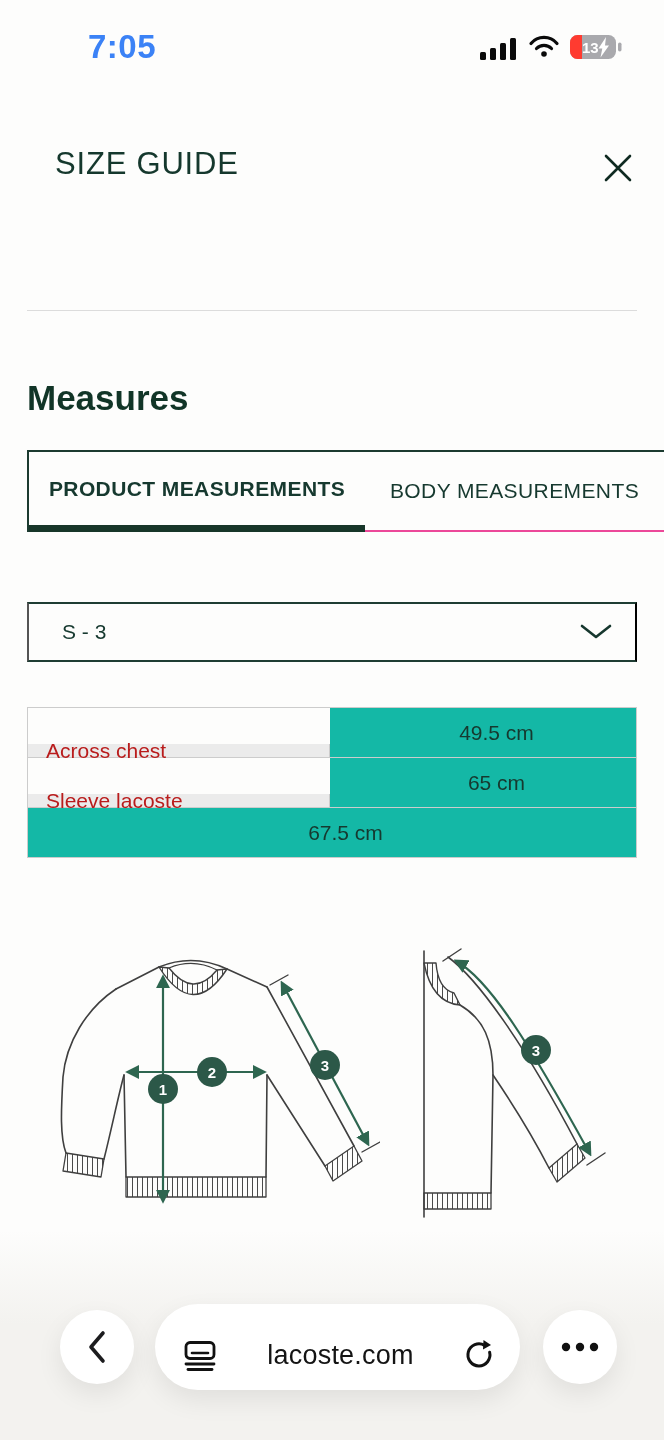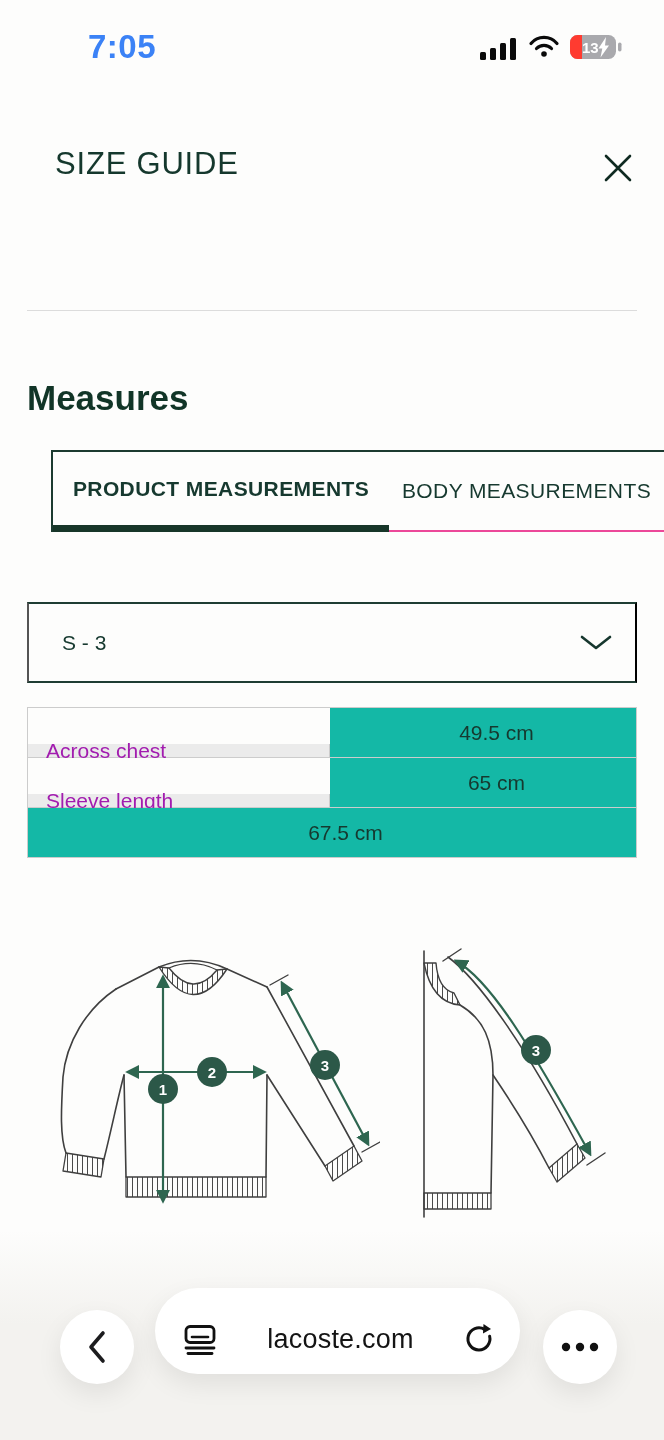--- a/index.html
+++ b/index.html
@@ -13,50 +13,50 @@
   .status-bar{position:absolute;top:0;left:0;right:0;height:96px;}
   .status-time{position:absolute;left:88px;top:28px;font-size:33px;font-weight:600;color:#3b82f6;letter-spacing:.5px;}
   .status-icons{position:absolute;right:40px;top:34px;display:flex;gap:10px;}
   
   .sg-title{position:absolute;left:27px;top:146px;font-size:31px;font-weight:400;letter-spacing:.8px;color:#15382d;margin-left:28px;}
   .close-btn{position:absolute;right:26px;top:148px;width:40px;height:40px;display:flex;align-items:center;justify-content:center;cursor:pointer;background:none;border:none;padding:0;}
   .divider-light{position:absolute;left:27px;right:27px;top:310px;height:1px;background:#dcdcdc;}
   
   .measures-heading{position:absolute;left:27px;top:378px;font-size:35px;font-weight:700;color:#113527;}
   .tabs{position:absolute;left:27px;right:0;top:450px;height:82px;display:flex;
-        border-top:2px solid #1c3b30;border-left:2px solid #1c3b30;box-sizing:border-box;margin-left:24px;}
+        border-top:2px solid #1c3b30;border-left:2px solid #1c3b30;box-sizing:border-box;}
   .tab{display:flex;align-items:center;justify-content:center;font-size:21px;letter-spacing:.4px;
        color:#16392f;box-sizing:border-box;cursor:pointer;background:none;border:none;
        font-family:"Liberation Sans", sans-serif;}
   .tab.active{flex:0 0 336px;font-weight:700;border-bottom:7px solid #173629;}
   .tab.inactive{flex:1;font-weight:400;border-bottom:2px solid #ec4899;}
   
-  .size-select{position:absolute;left:27px;right:27px;top:602px;height:81px;box-sizing:border-box;
+  .size-select{position:absolute;left:27px;right:27px;top:602px;height:60px;box-sizing:border-box;
     border-top:2px solid #1e3d33;border-bottom:2px solid #1e3d33;
     display:flex;align-items:center;cursor:pointer;background:none;padding:0 22px 0 33px;
     font-family:"Liberation Sans", sans-serif;}
   .size-select .value{flex:1;text-align:left;font-size:21px;color:#16392f;}
   
   .m-table{position:absolute;left:27px;right:27px;top:707px;border:1px solid #cccccc;box-sizing:border-box;}
   .m-row{display:flex;height:49px;border-bottom:1px solid #cccccc;}
   .m-row:last-child{border-bottom:none;}
   .m-label{flex:0 0 302px;background:#ebebeb;border-right:1px solid #cccccc;display:flex;align-items:center;
-           padding-left:18px;box-sizing:border-box;font-size:21px;color:#a21caf;margin-top:36px;}
+           padding-left:18px;box-sizing:border-box;font-size:21px;color:#b91c1c;margin-top:36px;}
   .m-value{flex:1;display:flex;align-items:center;justify-content:center;font-size:21px;color:#16392f;background:#14b8a6;padding-left:27px;}
   
   .diagram-1{position:absolute;left:20px;top:925px;}
   .diagram-2{position:absolute;left:390px;top:925px;}
   
   .toolbar{position:absolute;left:0;right:0;bottom:0;height:210px;
     background:linear-gradient(to bottom, rgba(243,242,239,0) 0%, #f3f2ef 45%);}
   .circle-btn{position:absolute;width:74px;height:74px;border-radius:50%;background:#fff;border:none;
     box-shadow:0 10px 26px rgba(0,0,0,.08);display:flex;align-items:center;justify-content:center;cursor:pointer;}
   .back-btn{left:60px;top:80px;}
   .more-btn{left:543px;top:80px;}
-  .addr-pill{position:absolute;left:155px;top:58px;width:365px;height:86px;border-radius:43px;background:#fff;border:none;
+  .addr-pill{position:absolute;left:155px;top:74px;width:365px;height:86px;border-radius:43px;background:#fff;border:none;
     box-shadow:0 10px 26px rgba(0,0,0,.08);display:flex;align-items:center;cursor:pointer;padding:17px 24px 0 26px;box-sizing:border-box;
     font-family:"Liberation Sans", sans-serif;}
   .addr-url{flex:1;text-align:center;font-size:27px;font-weight:500;color:#141414;letter-spacing:.2px;}
   svg{display:block;}
 </style>
 </head>
 <body>
 
 <div class="screen">
 
@@ -116,21 +116,21 @@
       </svg>
     </span>
   </button>
 
   <div class="m-table">
     <div class="m-row">
       <div class="m-label">Across chest</div>
       <div class="m-value">49.5 cm</div>
     </div>
     <div class="m-row">
-      <div class="m-label">Sleeve length</div>
+      <div class="m-label">Sleeve lacoste</div>
       <div class="m-value">65 cm</div>
     </div>
     <div class="m-row">
       <div class="m-value">67.5 cm</div>
     </div>
   </div>
 
   <div class="diagram-1">
     <svg width="360" height="300" viewBox="0 0 360 300">
       <defs>

